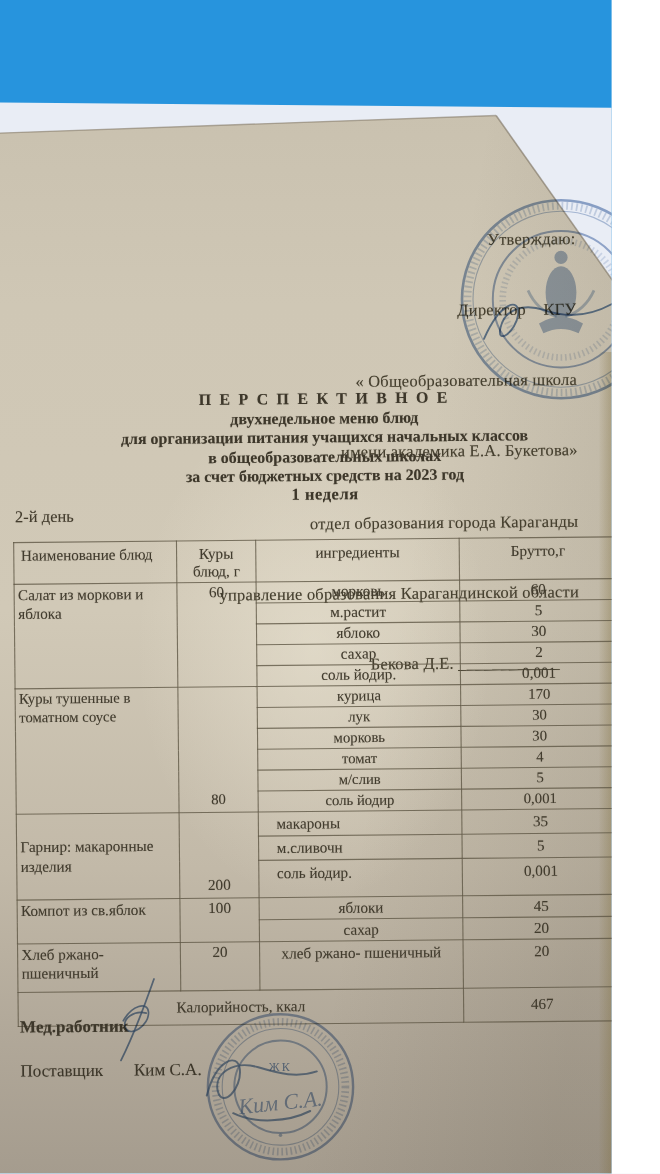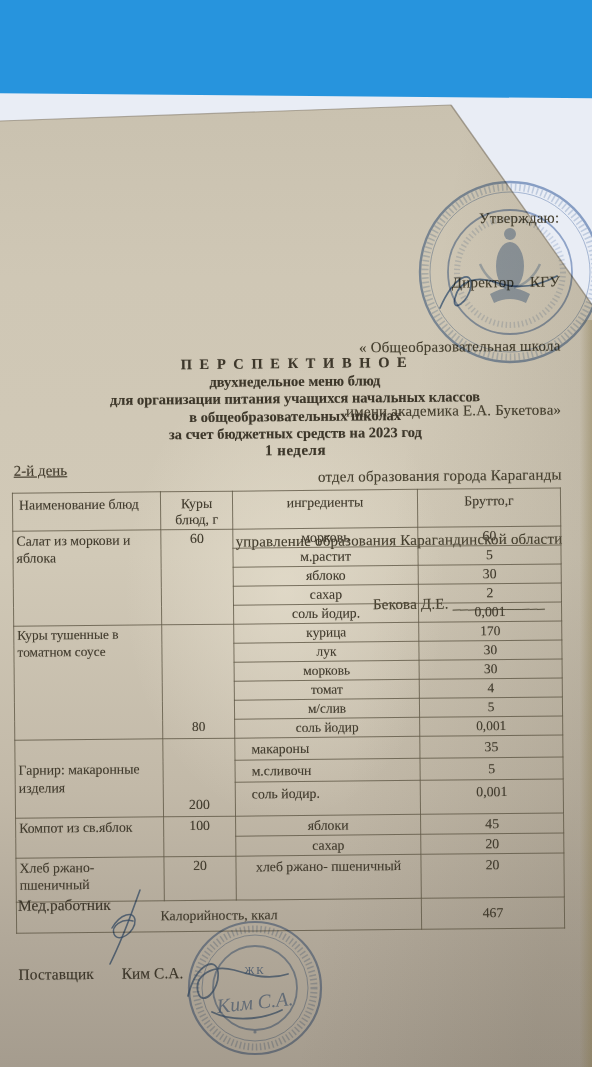--- a/index.html
+++ b/index.html
@@ -2,21 +2,20 @@
 <html><head>
 <meta charset="utf-8">
 <style>
   html,body{margin:0;padding:0;}
   .scene{
     position:relative;
     width:556px;height:1067px;
     overflow:hidden;
     background:var(--background-blue,#2794dd);
     font-family:"Liberation Serif","DejaVu Serif",serif;
-    padding-left:36px;
     --background-blue:#2794dd;
     --white-sheet:#e9edf5;
     --paper-base:#c7bfad;
     --stamp-blue:#5a7cb0;
     --pen-blue:#4a6ea0;
     --ink:#403a2f;
   }
   .white-sheet{
     position:absolute;left:-20px;top:93px;width:680px;height:1030px;
     background:var(--white-sheet,#e9edf5);
@@ -48,21 +47,21 @@
     color:#46402f;white-space:pre-wrap;letter-spacing:0.2px;
   }
   .approval .line:last-child{padding-right:18px;}
   .title-block{
     position:absolute;top:355px;left:6px;width:580px;
     text-align:center;font-weight:bold;font-size:14.5px;line-height:17.2px;
     color:#3d372a;
   }
   .title-block .t1{font-size:14.5px;letter-spacing:2px;margin-bottom:1px;}
   .title-block .t6{font-size:15px;letter-spacing:0.5px;}
-  .day-label{position:absolute;top:460px;left:14px;font-size:15px;color:#443d2e;text-decoration:underline;}
+  .day-label{position:absolute;top:460px;left:14px;font-size:15px;color:#443d2e;}
   .menu-table-wrap{position:absolute;top:490px;left:12px;width:548px;}
   table.menu{width:548px;border-collapse:collapse;table-layout:fixed;}
   table.menu td,table.menu th{
     border:1px solid rgba(92,84,66,0.78);
     font-size:13.8px;font-weight:normal;color:#423c2e;
     padding:1px 3px;overflow:hidden;
   }
   table.menu thead tr{height:38px;}
   table.menu th{vertical-align:top;padding-top:4px;text-align:center;}
   table.menu th.h-name{text-align:left;padding-left:6px;}
@@ -77,21 +76,21 @@
   tr[data-row="2"][data-sub="2"]{height:34px;}
   tr[data-row="2"][data-sub="2"] td.ing,
   tr[data-row="2"][data-sub="2"] td.qty{vertical-align:top;padding-top:4px;}
   tr[data-row="2"] td.dish{vertical-align:middle;}
   tr[data-row="2"] td.ing{text-align:left;padding-left:16px;}
   tr[data-row="3"]{height:20px;}
   tr[data-row="4"]{height:44px;}
   tr[data-row="4"] td.ing,tr[data-row="4"] td.qty{vertical-align:top;padding-top:3px;}
   table.menu tfoot tr{height:31px;}
   table.menu tfoot td{text-align:center;}
-  .sig-med{position:absolute;top:894px;left:14px;font-size:15.5px;color:#3d372a;}
+  .sig-med{position:absolute;top:923px;left:14px;font-size:15.5px;color:#3d372a;font-weight:bold;}
   .sig-supplier{position:absolute;top:963px;left:14px;font-size:15.5px;color:#3d372a;}
   .sig-supplier .name{margin-left:28px;}
   .stamp{position:absolute;z-index:4;mix-blend-mode:multiply;pointer-events:none;}
   .pen{position:absolute;z-index:5;mix-blend-mode:multiply;pointer-events:none;}
 </style>
 </head>
 <body>
 
 <div class="scene" style="--background-blue: #2794dd; --white-sheet: #e9edf5; --paper-base: #c7bfad; --stamp-blue: #5a7cb0; --pen-blue: #4a6ea0; --ink: #403a2f;">
 

